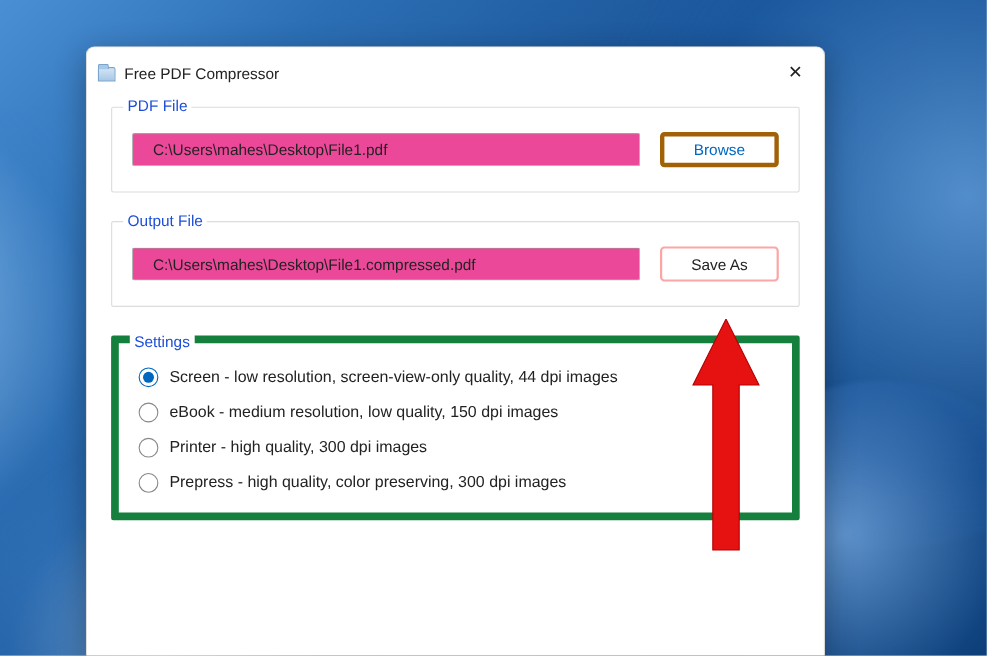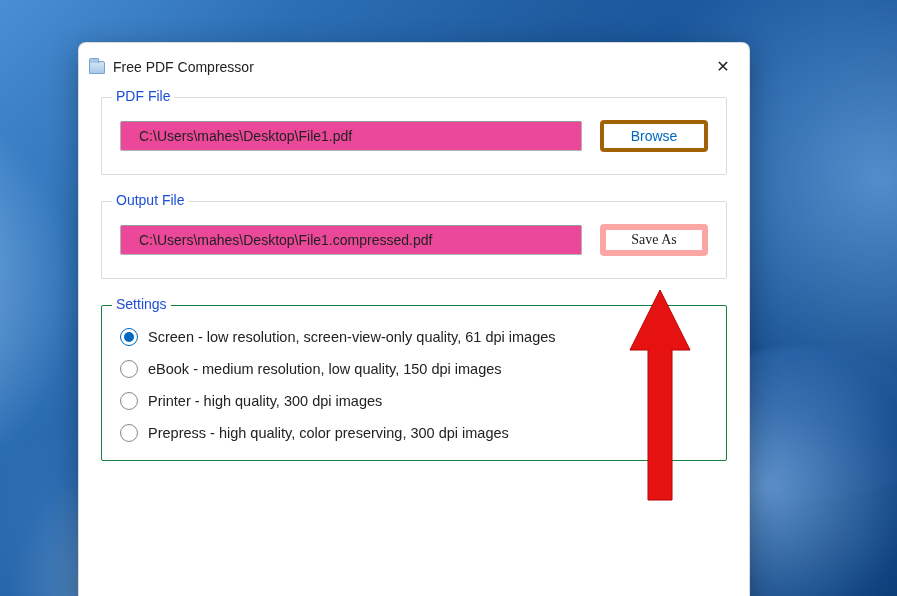--- a/index.html
+++ b/index.html
@@ -156,26 +156,25 @@
       font-family: inherit;
       background: #ffffff;
       cursor: pointer;
       color: #222;
     }
     .btn-primary {
       border: 4px solid #a16207;
       color: #0067c0;
     }
     .btn-normal {
-      border: 6px solid #fca5a5;
-      font-family: Liberation Serif, serif;
+      border: 2px solid #fca5a5;
     }
 
     .settings-group {
-      border: 1px solid #15803d;
+      border: 7px solid #15803d;
       border-radius: 2px;
       padding: 22px 18px 18px 18px;
       position: relative;
     }
     .radio-list {
       display: flex;
       flex-direction: column;
       gap: 14px;
     }
     .radio-item {
@@ -250,21 +249,21 @@
     </div>
 
     <div class="settings-group">
       <div class="group-label">Settings</div>
       <div class="radio-list">
 
         <div class="radio-item">
           <div class="radio-circle selected">
               <div class="radio-dot"></div>
             </div>
-          <div class="radio-label">Screen - low resolution, screen-view-only quality, 61 dpi images</div>
+          <div class="radio-label">Screen - low resolution, screen-view-only quality, 44 dpi images</div>
         </div>
 
         <div class="radio-item">
           <div class="radio-circle"></div>
           <div class="radio-label">eBook - medium resolution, low quality, 150 dpi images</div>
         </div>
 
         <div class="radio-item">
           <div class="radio-circle"></div>
           <div class="radio-label">Printer - high quality, 300 dpi images</div>

